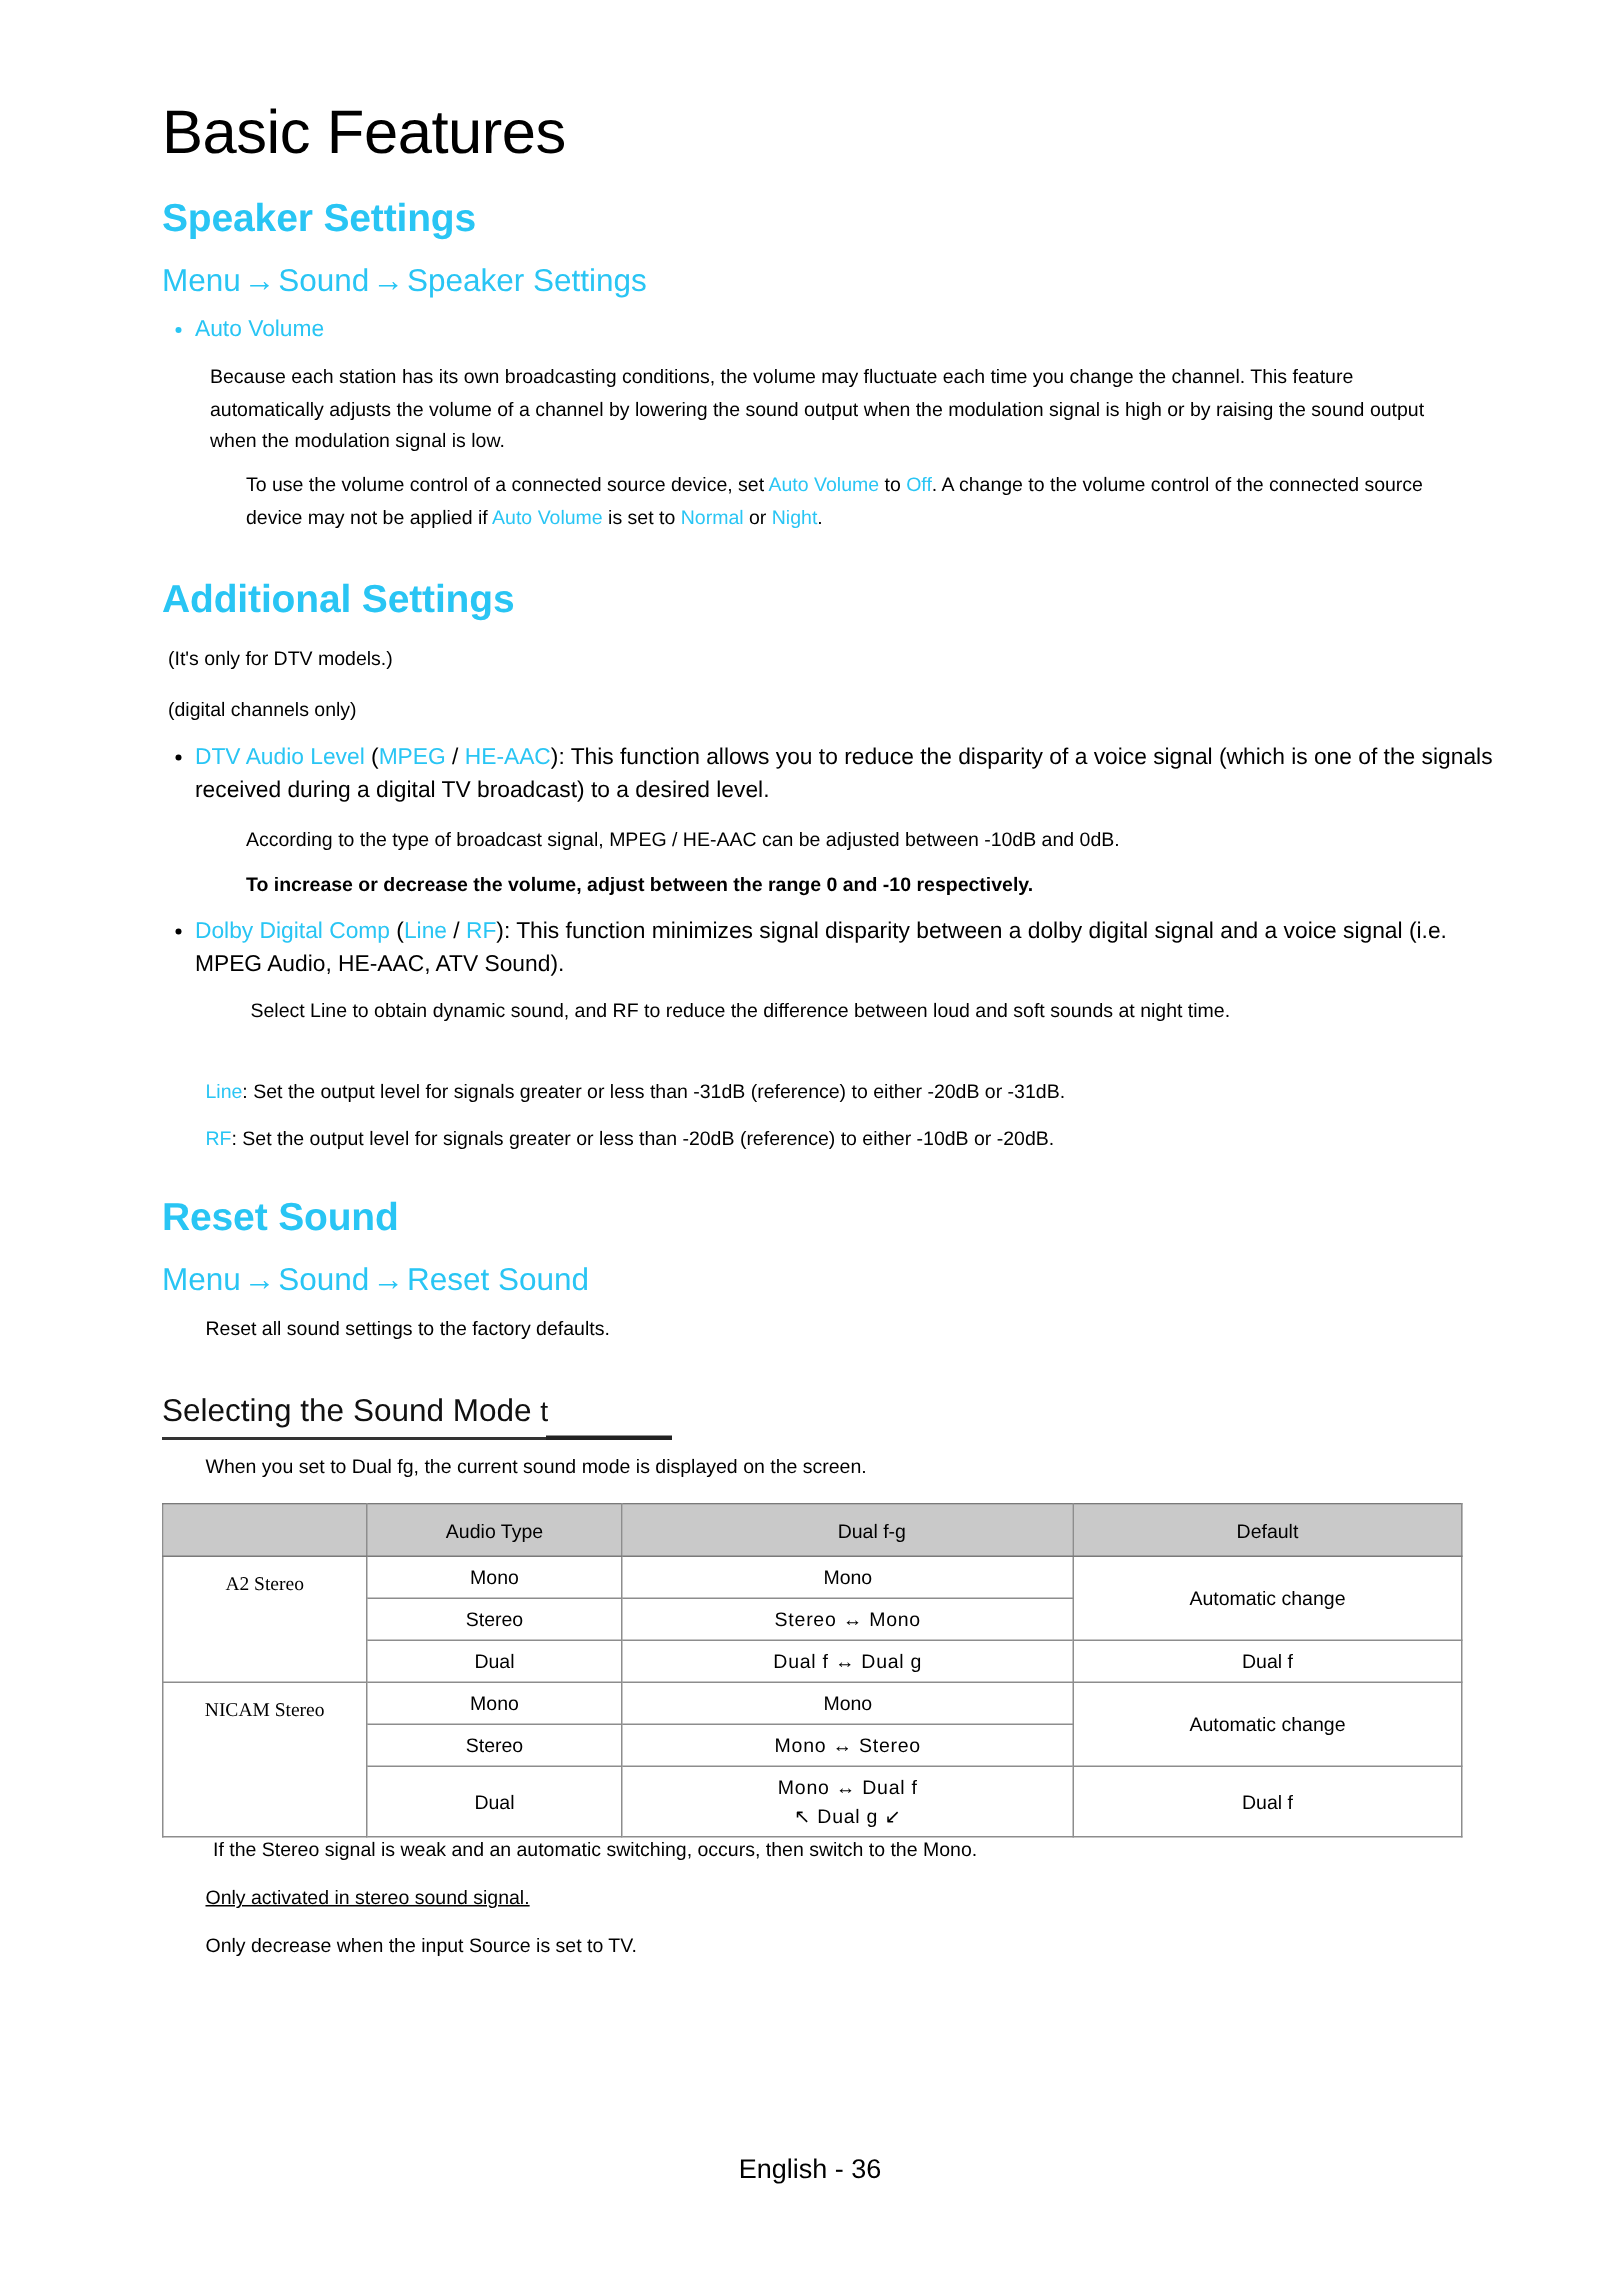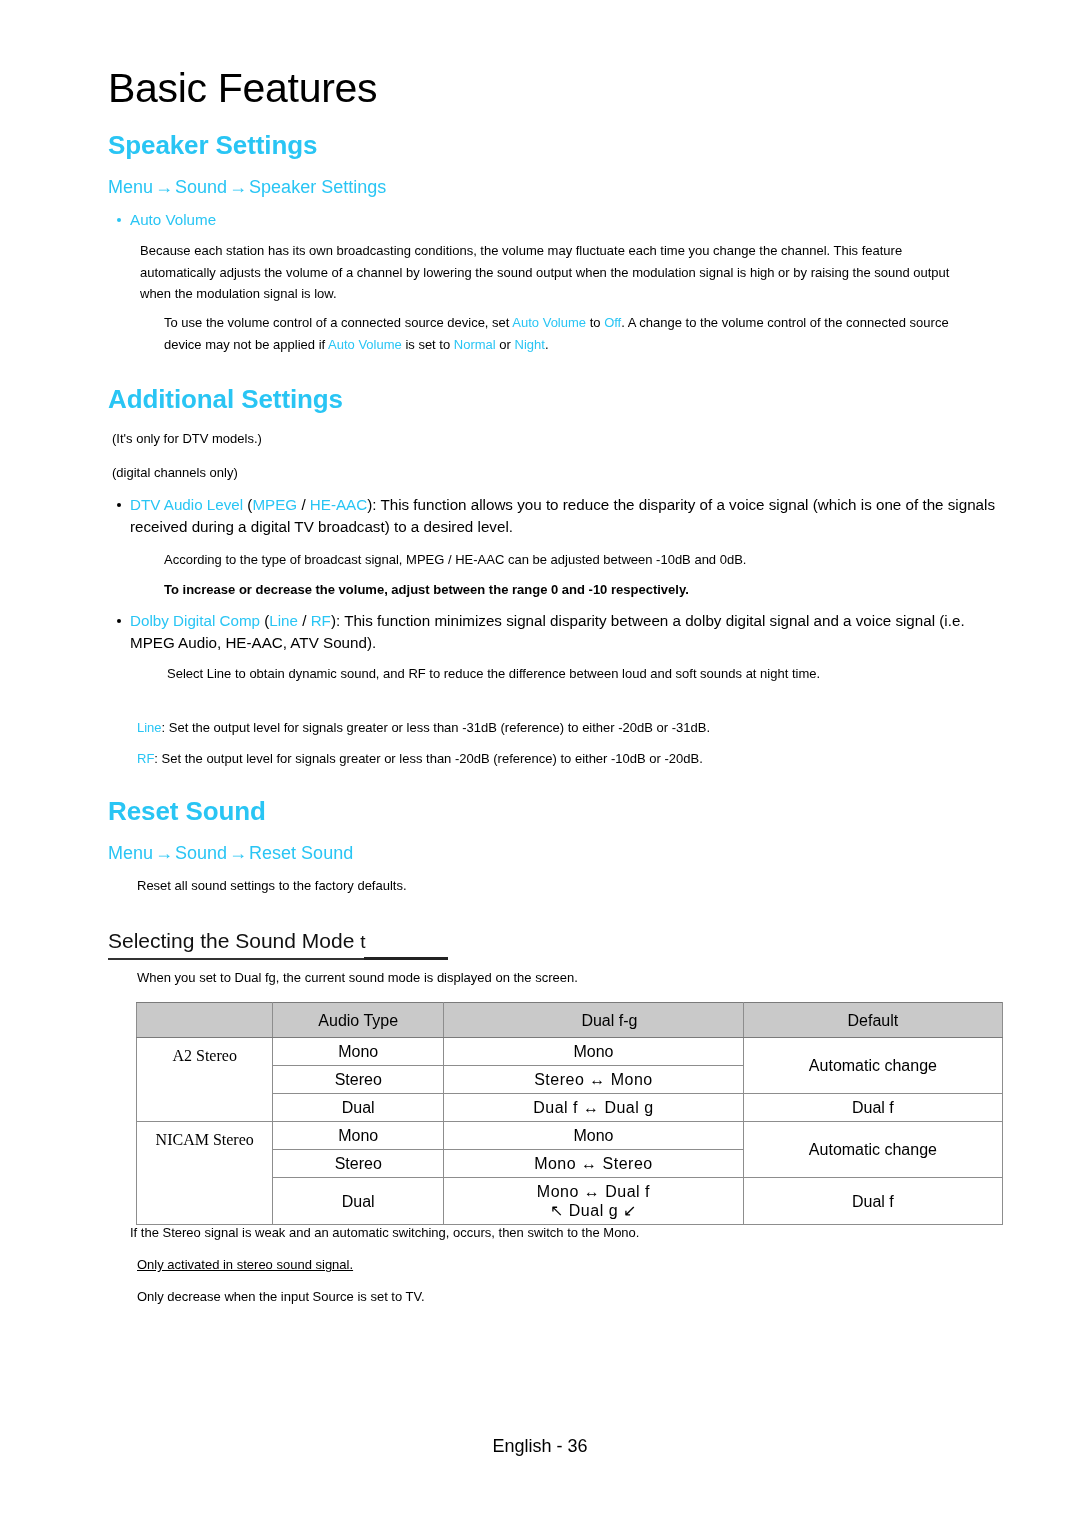--- a/index.html
+++ b/index.html
@@ -51,21 +51,21 @@
     margin: 0;
     font-size: 13px;
     line-height: 21.5px;
     color: #000;
     text-align: left;
   }
   .cy { color: #29c5f4; }
   .bk { color: #000; }
 
   .breadcrumb {
-    font-size: 18px;
+    font-size: 21px;
     color: #29c5f4;
     line-height: 21px;
   }
   .breadcrumb .arw { color: #29c5f4; padding: 0 2px; }
 
   ul.bullets {
     margin: 0;
     padding: 0;
     list-style: none;
   }
@@ -125,23 +125,22 @@
   
   .tbl-wrap {
     position: absolute;
     left: 108px;
     top: 1002px;
     width: 867px;
   }
   table.modes {
     border-collapse: collapse;
     width: 867px;
-    font-size: 16px;
+    font-size: 13px;
     color: #000;
-    margin-left: 28px;
   }
   table.modes th,
   table.modes td {
     border: 1px solid #8d8d8d;
     text-align: center;
     vertical-align: middle;
     padding: 4px 4px;
     font-weight: normal;
     line-height: 19px;
   }
@@ -311,21 +310,21 @@
           <td class="arrow2">
             <span>Mono ↔ Dual f</span><br>
             <span>↖ Dual g ↙</span>
           </td>
           <td>Dual f</td>
         </tr>
       </tbody>
     </table>
   </div>
 
-  <div class="blk" style="left:130px; top:1222px; width:835px;">
+  <div class="blk" style="left:142px; top:1222px; width:835px;">
     <p class="para">If the Stereo signal is weak and an automatic switching, occurs, then switch to the Mono.</p>
   </div>
   <div class="blk" style="left:137px; top:1254px; width:835px;text-decoration:underline;">
     <p class="para">Only activated in stereo sound signal.</p>
   </div>
   <div class="blk" style="left:137px; top:1286px; width:835px;">
     <p class="para">Only decrease when the input Source is set to TV.</p>
   </div>
 
   <div class="footer">English - 36</div>

